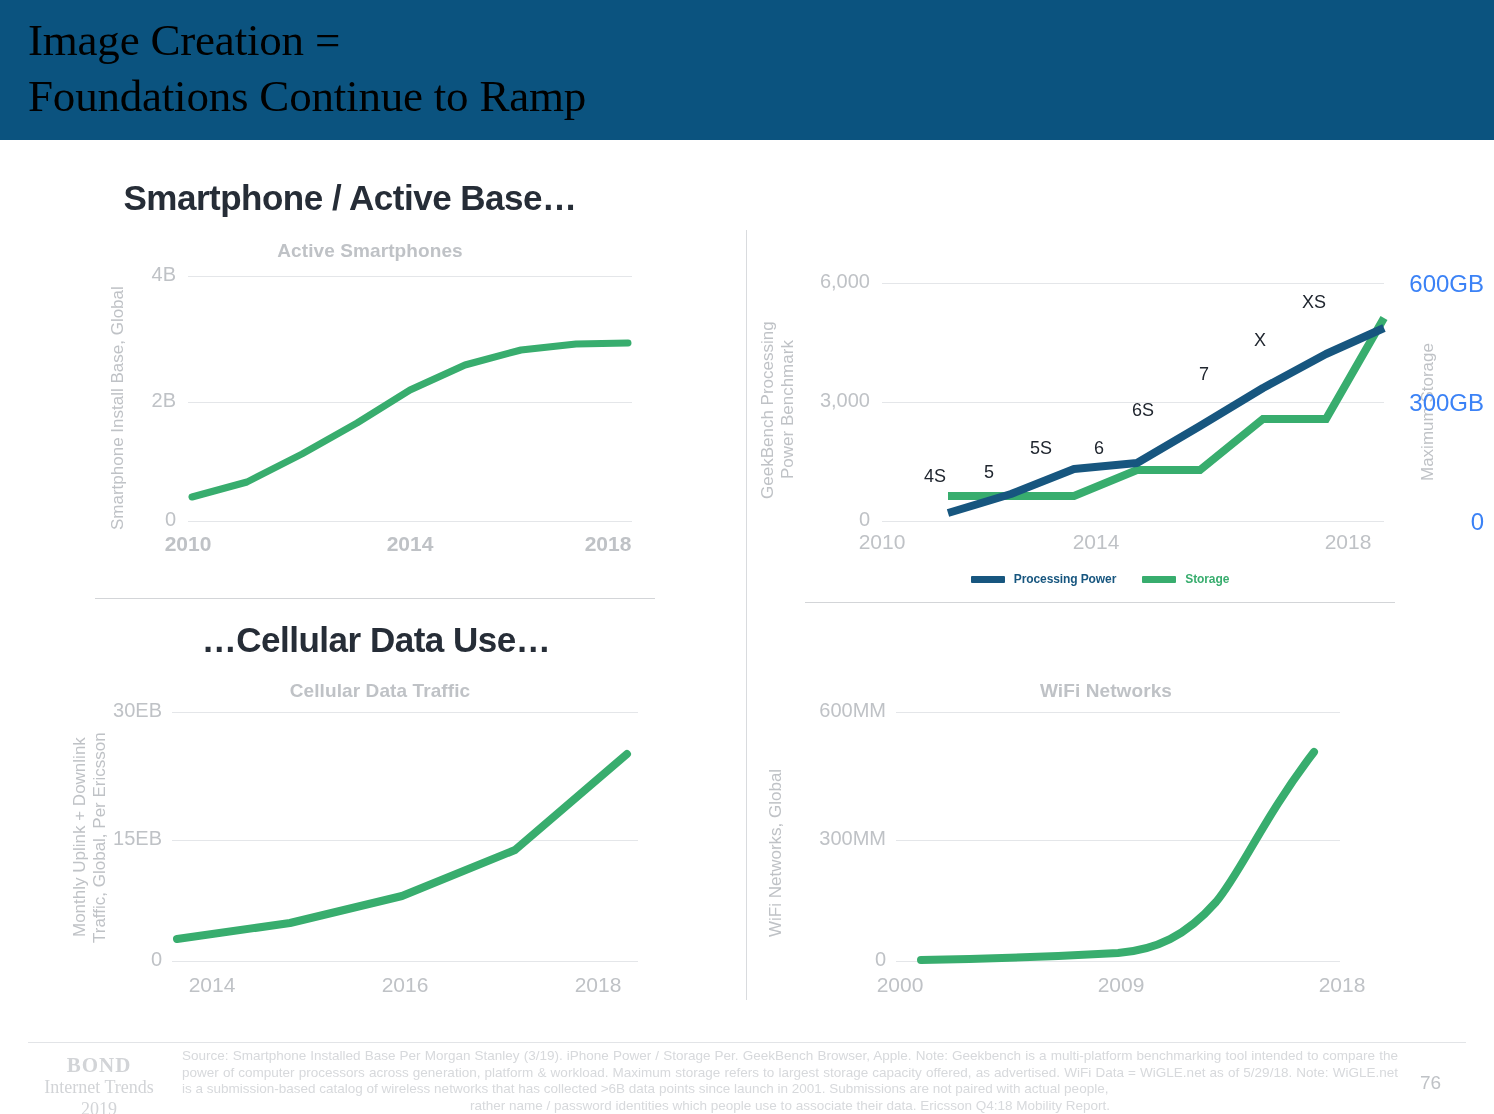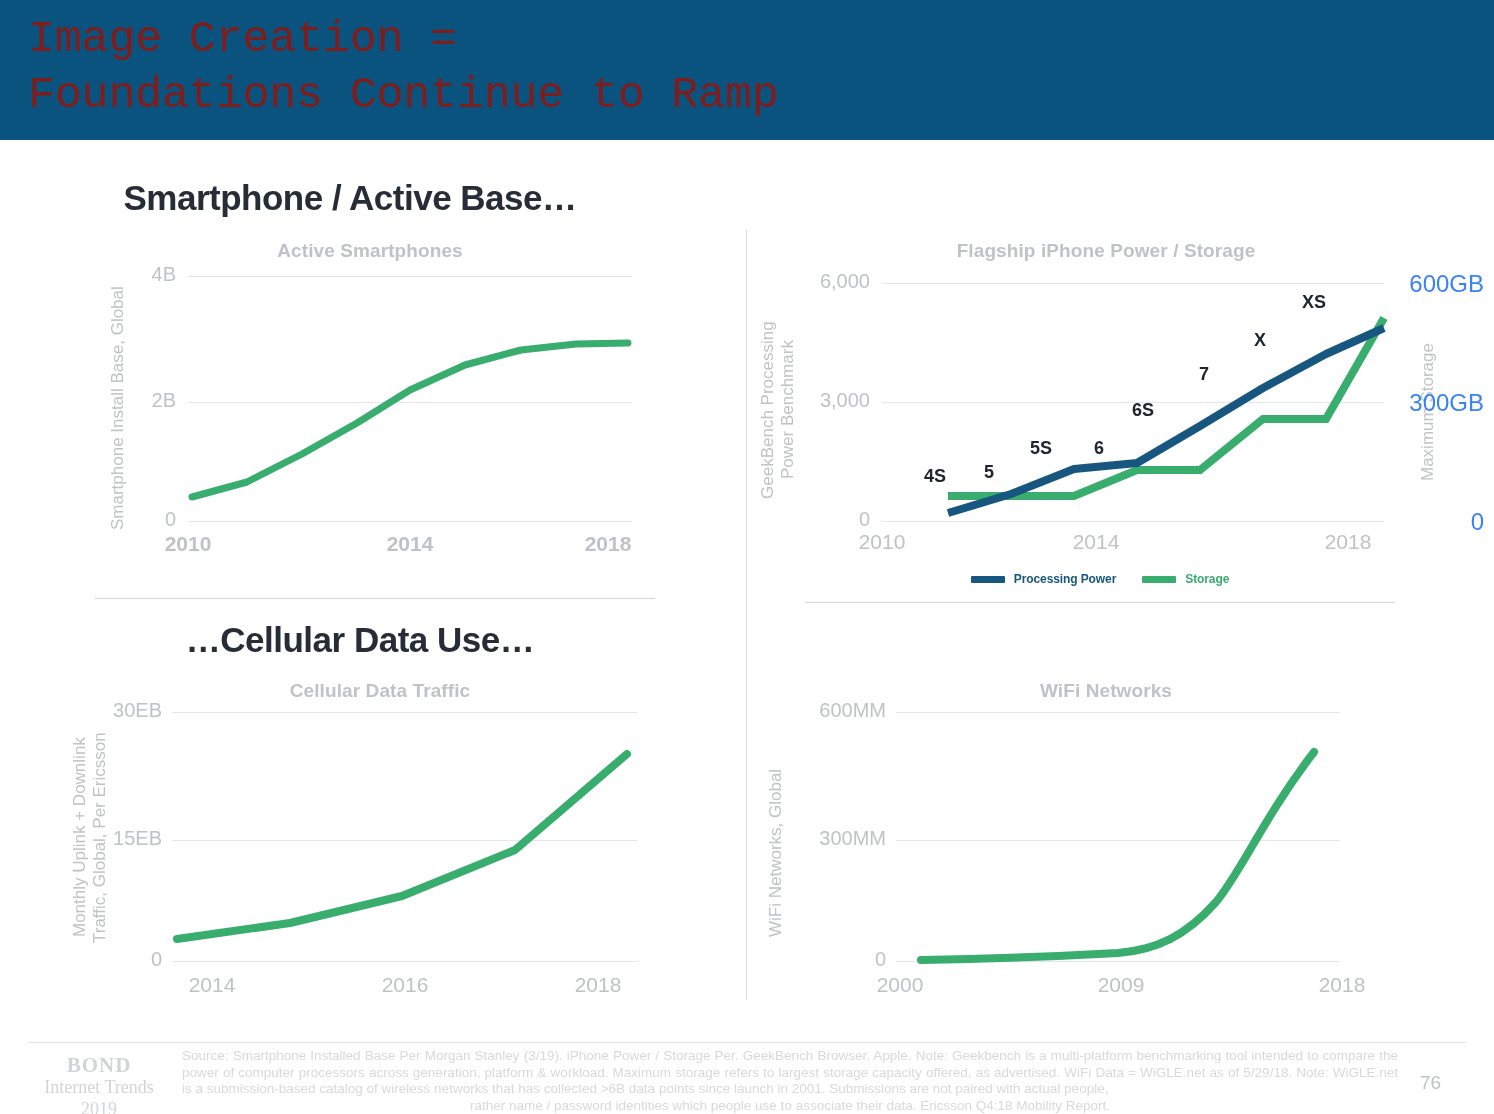--- a/index.html
+++ b/index.html
@@ -17,27 +17,27 @@
 
   
   #header-bar {
     position: absolute; left: 0; top: 0;
     width: 1494px; height: 140px;
     background: #0b537f;
   }
   #slide-title {
     position: absolute;
     left: 28px; top: 12px;
-    color: #7f1d1d;
+    color: #000000;
     font-size: 45px;
     font-weight: 400;
     line-height: 56px;
     letter-spacing: -0.2px;
     white-space: pre-line;
-    font-family: Liberation Mono, monospace;
+    font-family: Liberation Serif, serif;
   }
 
   
   .quad { position: absolute; }
   .quad-title {
     position: absolute;
     width: 100%;
     text-align: center;
     font-size: 35px;
     font-weight: bold;
@@ -109,21 +109,21 @@
   .divider-v {
     position: absolute;
     width: 1px;
     background: #d9dbde;
   }
   svg.plot { position: absolute; overflow: visible; }
 
   .pt-label {
     position: absolute;
     font-size: 18px;
-    font-weight: bold;
+    font-weight: normal;
     color: #20262f;
     white-space: nowrap;
   }
 
   
   #legend2 {
     position: absolute;
     left: 805px; top: 572px;
     width: 590px;
     display: flex;
@@ -198,21 +198,20 @@
   </svg>
 
   <div class="xtick" style="left:148px; top:362px; width:80px;">2010</div>
   <div class="xtick" style="left:370px; top:362px; width:80px;">2014</div>
   <div class="xtick" style="left:568px; top:362px; width:80px;">2018</div>
 </div>
 
 <div class="quad" style="left:746px; top:170px; width:748px; height:440px;">
 
 
-  <div class="chart-subtitle" style="top:70px; left:60px; width:600px;">Flagship iPhone Power / Storage</div>
 
   <div class="axis-title" style="left:12px; top:115px; height:250px; width:44px;">GeekBench Processing
 Power Benchmark</div>
   <div class="axis-title" style="left:672px; top:135px; height:215px; width:22px;">Maximum Storage</div>
 
   <div class="gridline" style="left:136px; top:113px; width:502px;"></div>
   <div class="gridline" style="left:136px; top:232px; width:502px;"></div>
   <div class="gridline" style="left:136px; top:351px; width:502px;"></div>
 
   <div class="ytick" style="left:48px; top:100px; width:76px;">6,000</div>
@@ -249,21 +248,21 @@
     <span class="legend-label" style="color:#17567f;">Processing Power</span>
   </div>
   <div class="legend-item">
     <span class="legend-swatch" style="background:#38ad6e;"></span>
     <span class="legend-label" style="color:#38ad6e;">Storage</span>
   </div>
 </div>
 
 <div class="quad" style="left:0px; top:608px; width:746px; height:400px;">
 
-  <div class="quad-title" style="top:12px; left:0px; width:720px;">…Cellular Data Use…</div>
+  <div class="quad-title" style="top:12px; left:16px; width:720px;">…Cellular Data Use…</div>
 
   <div class="chart-subtitle" style="top:72px; left:100px; width:560px;">Cellular Data Traffic</div>
 
   <div class="axis-title" style="left:70px; top:92px; height:275px; width:46px;">Monthly Uplink + Downlink
 Traffic, Global, Per Ericsson</div>
 
   <div class="gridline" style="left:172px; top:104px; width:466px;"></div>
   <div class="gridline" style="left:172px; top:232px; width:466px;"></div>
   <div class="gridline" style="left:172px; top:353px; width:466px;"></div>
 

